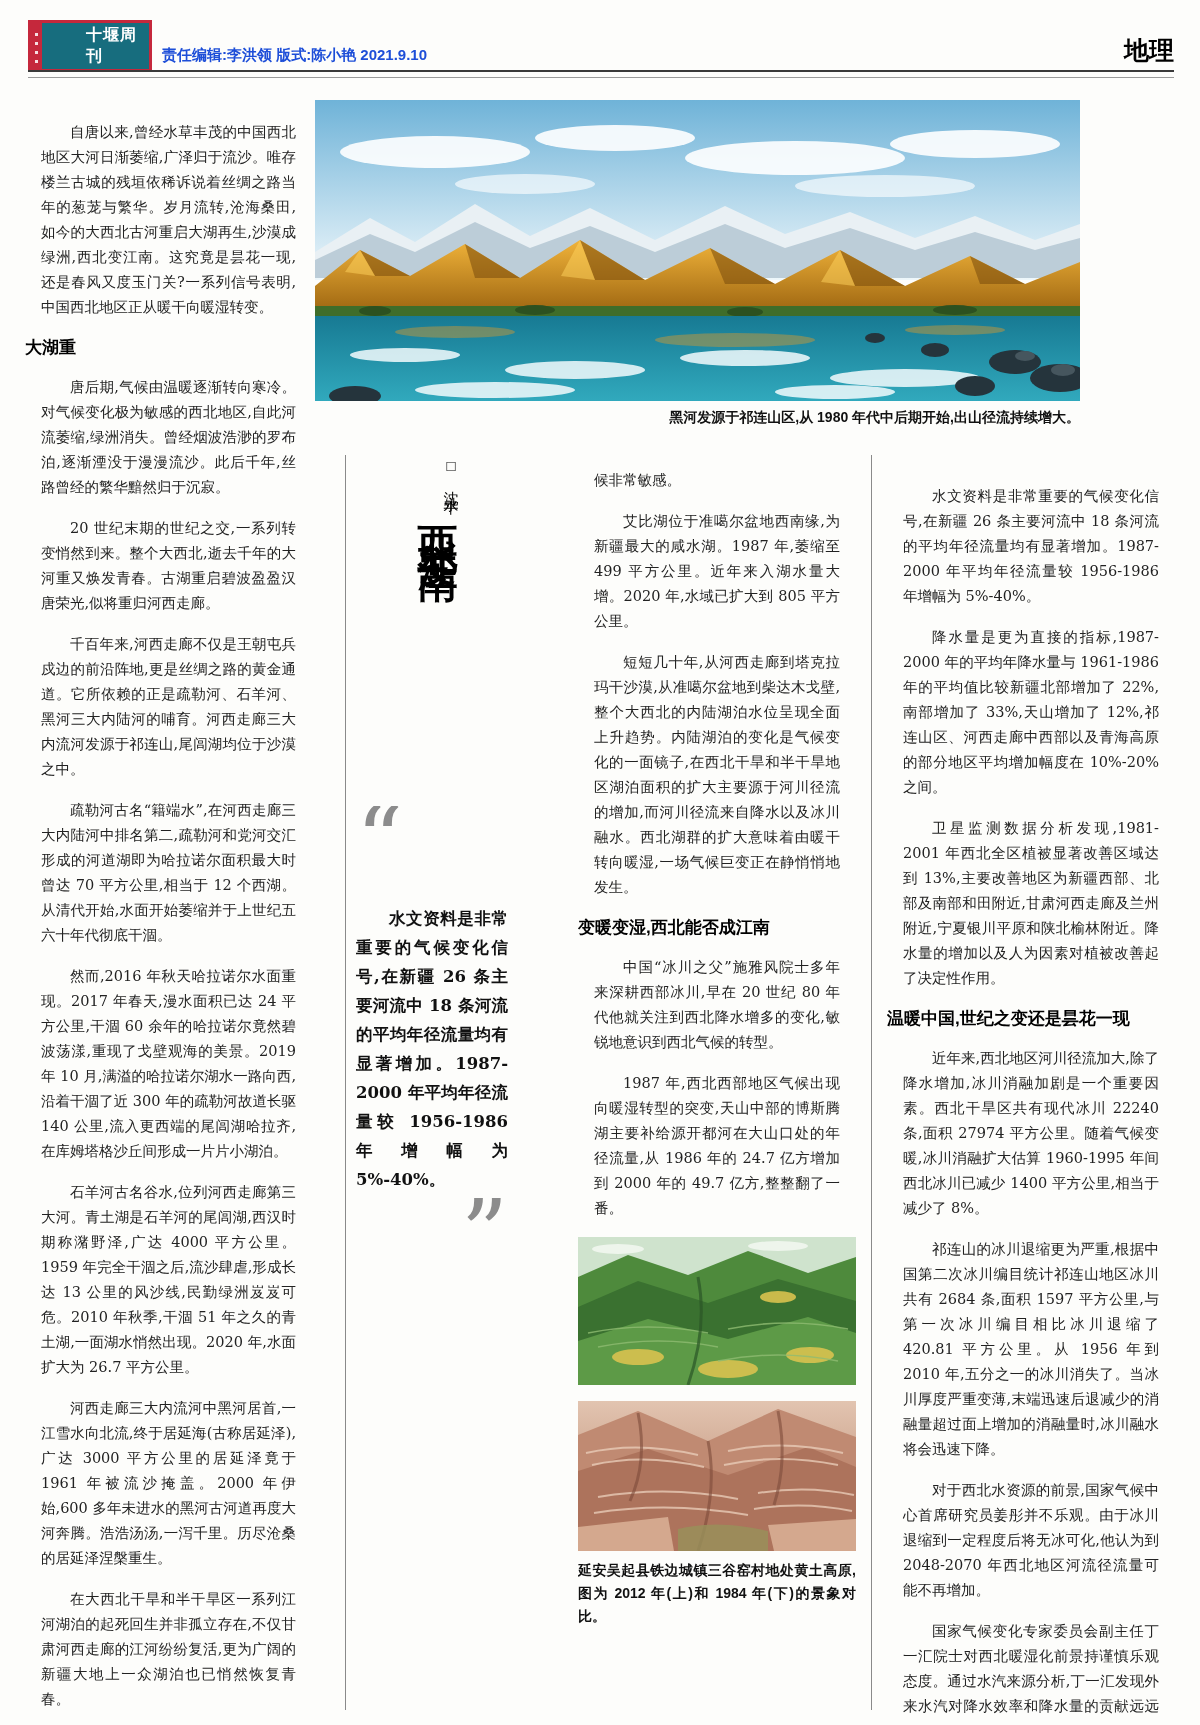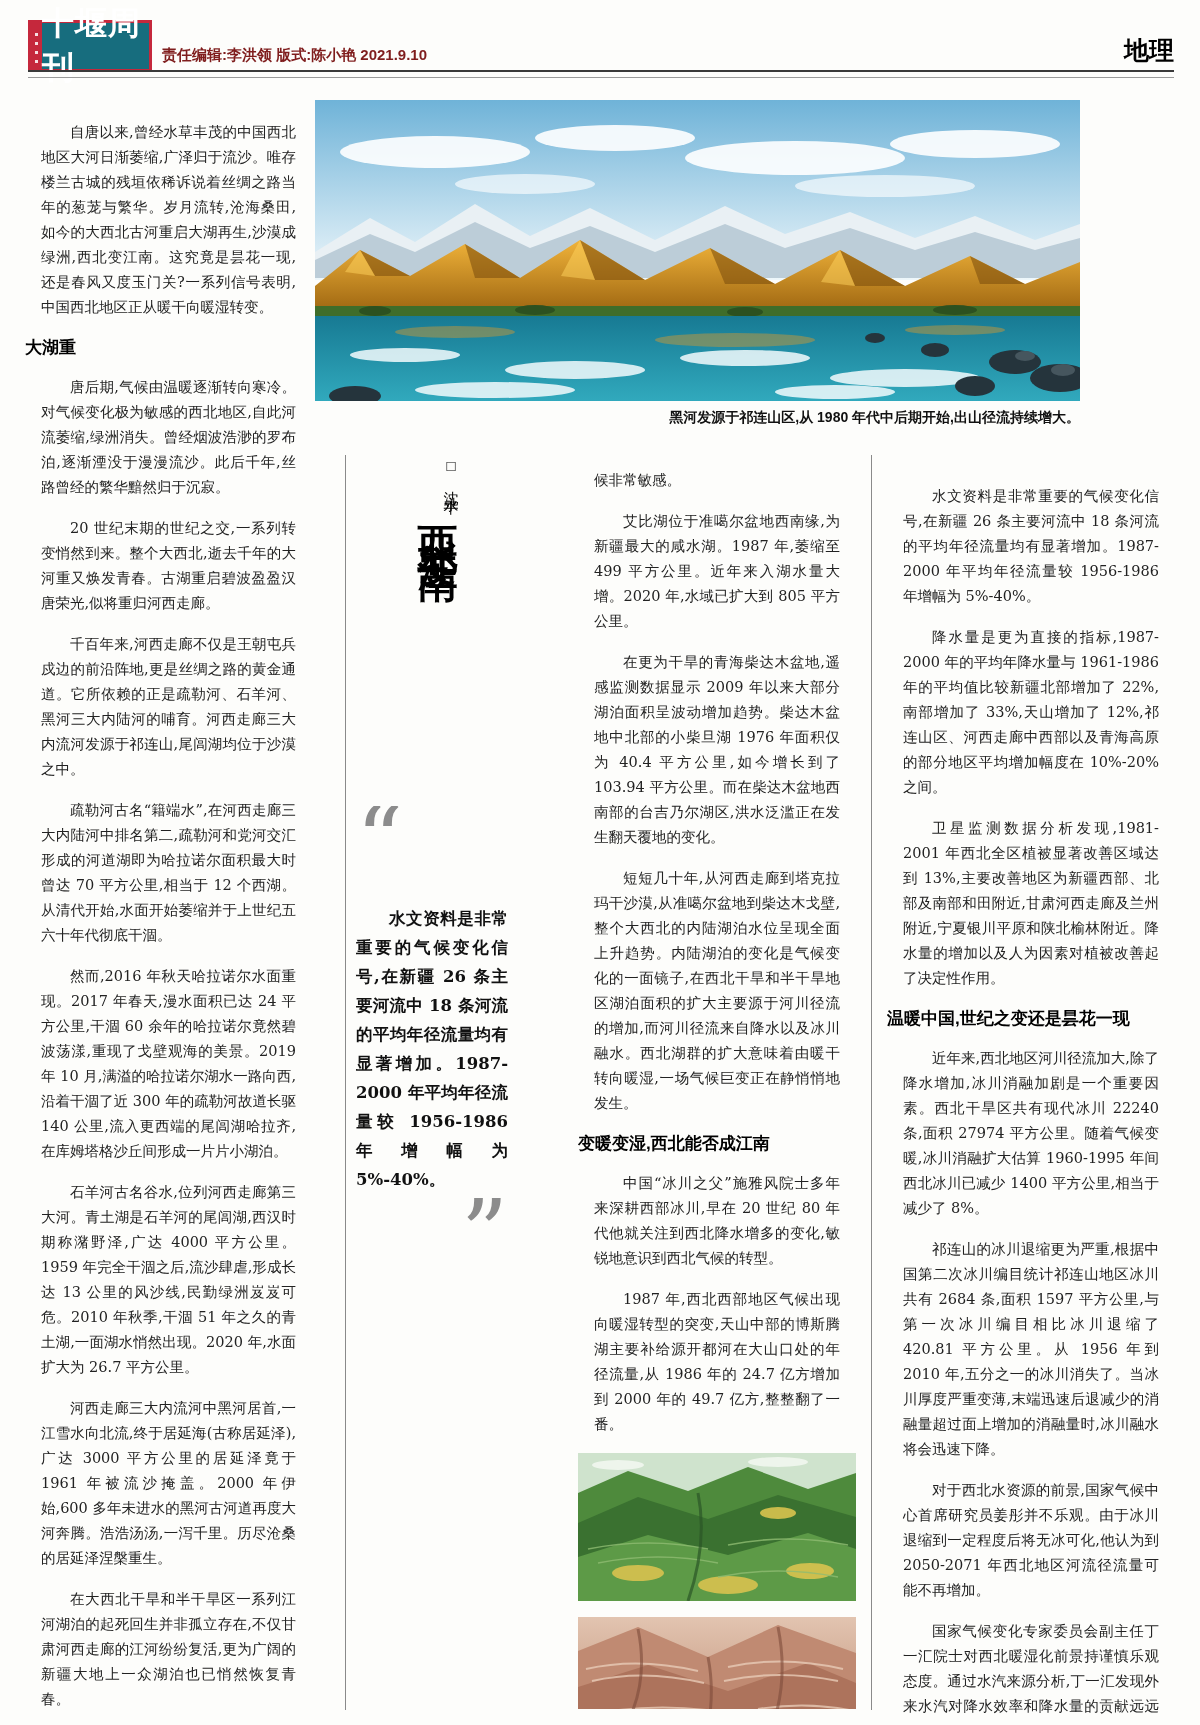--- a/index.html
+++ b/index.html
@@ -18,26 +18,27 @@
     display:flex;
   }
   .masthead-strip{
     width:11px;background:var(--masthead-red,#c5283c);
     background-image:repeating-linear-gradient(to bottom,
       transparent 0 6px, rgba(255,255,255,.85) 6px 9px);
     background-size:3px 100%;background-repeat:no-repeat;background-position:4px 4px;
   }
   .masthead-title{
     flex:1;display:flex;align-items:center;justify-content:center;
-    color:#fff;font-weight:bold;font-size:32px;letter-spacing:1px;
+    color:#fff;font-weight:bold;font-size:16px;letter-spacing:1px;
     font-family:"Liberation Serif", serif;
+    margin-left:44px;
   }
   .editor-line{
     position:absolute;left:162px;top:46px;font-size:15px;font-weight:bold;
-    font-family:"Liberation Sans", sans-serif;color:#7f1d1d;
+    font-family:"Liberation Sans", sans-serif;color:#1d4ed8;
   }
   .section-label{
     position:absolute;right:26px;top:34px;font-size:25px;font-weight:bold;
     font-family:"Liberation Sans", sans-serif;color:#000;
   }
   .header-rule{
     position:absolute;left:28px;right:26px;top:70px;height:5px;
     border-top:2px solid #3a3a3a;border-bottom:1px solid #9a9a9a;
   }
 
@@ -221,21 +222,20 @@
   <aside class="quote-block">
     <div class="quote-open">“</div>
     <p class="quote-text">水文资料是非常重要的气候变化信号,在新疆 26 条主要河流中 18 条河流的平均年径流量均有显著增加。1987-2000 年平均年径流量较 1956-1986 年增幅为 5%-40%。</p>
     <div class="quote-close">”</div>
   </aside>
 
   <section class="col col2">
     <div>
         <p>候非常敏感。</p>
         <p>艾比湖位于准噶尔盆地西南缘,为新疆最大的咸水湖。1987 年,萎缩至 499 平方公里。近年来入湖水量大增。2020 年,水域已扩大到 805 平方公里。</p>
-        <p>在更为干旱的青海柴达木盆地,遥感监测数据显示 2009 年以来大部分湖泊面积呈波动增加趋势。柴达木盆地中北部的小柴旦湖 1976 年面积仅为 40.4 平方公里,如今增长到了 103.94 平方公里。而在柴达木盆地西南部的台吉乃尔湖区,洪水泛滥正在发生翻天覆地的变化。</p>
         <p>短短几十年,从河西走廊到塔克拉玛干沙漠,从准噶尔盆地到柴达木戈壁,整个大西北的内陆湖泊水位呈现全面上升趋势。内陆湖泊的变化是气候变化的一面镜子,在西北干旱和半干旱地区湖泊面积的扩大主要源于河川径流的增加,而河川径流来自降水以及冰川融水。西北湖群的扩大意味着由暖干转向暖湿,一场气候巨变正在静悄悄地发生。</p>
       </div>
     <h3 class="col-heading">变暖变湿,西北能否成江南</h3>
     <div>
         <p>中国“冰川之父”施雅风院士多年来深耕西部冰川,早在 20 世纪 80 年代他就关注到西北降水增多的变化,敏锐地意识到西北气候的转型。</p>
         <p>1987 年,西北西部地区气候出现向暖湿转型的突变,天山中部的博斯腾湖主要补给源开都河在大山口处的年径流量,从 1986 年的 24.7 亿方增加到 2000 年的 49.7 亿方,整整翻了一番。</p>
       </div>
 
     <figure class="inline-figure">
       <svg viewBox="0 0 278 148" width="278" height="148" preserveAspectRatio="none">
@@ -301,19 +301,19 @@
   <section class="col col3">
     <div>
         <p>水文资料是非常重要的气候变化信号,在新疆 26 条主要河流中 18 条河流的平均年径流量均有显著增加。1987-2000 年平均年径流量较 1956-1986 年增幅为 5%-40%。</p>
         <p>降水量是更为直接的指标,1987-2000 年的平均年降水量与 1961-1986 年的平均值比较新疆北部增加了 22%,南部增加了 33%,天山增加了 12%,祁连山区、河西走廊中西部以及青海高原的部分地区平均增加幅度在 10%-20%之间。</p>
         <p>卫星监测数据分析发现,1981-2001 年西北全区植被显著改善区域达到 13%,主要改善地区为新疆西部、北部及南部和田附近,甘肃河西走廊及兰州附近,宁夏银川平原和陕北榆林附近。降水量的增加以及人为因素对植被改善起了决定性作用。</p>
       </div>
     <h3 class="col-heading">温暖中国,世纪之变还是昙花一现</h3>
     <div>
         <p>近年来,西北地区河川径流加大,除了降水增加,冰川消融加剧是一个重要因素。西北干旱区共有现代冰川 22240 条,面积 27974 平方公里。随着气候变暖,冰川消融扩大估算 1960-1995 年间西北冰川已减少 1400 平方公里,相当于减少了 8%。</p>
         <p>祁连山的冰川退缩更为严重,根据中国第二次冰川编目统计祁连山地区冰川共有 2684 条,面积 1597 平方公里,与第一次冰川编目相比冰川退缩了 420.81 平方公里。从 1956 年到 2010 年,五分之一的冰川消失了。当冰川厚度严重变薄,末端迅速后退减少的消融量超过面上增加的消融量时,冰川融水将会迅速下降。</p>
-        <p>对于西北水资源的前景,国家气候中心首席研究员姜彤并不乐观。由于冰川退缩到一定程度后将无冰可化,他认为到 2050-2071 年西北地区河流径流量可能不再增加。</p>
+        <p>对于西北水资源的前景,国家气候中心首席研究员姜彤并不乐观。由于冰川退缩到一定程度后将无冰可化,他认为到 2048-2070 年西北地区河流径流量可能不再增加。</p>
         <p>国家气候变化专家委员会副主任丁一汇院士对西北暖湿化前景持谨慎乐观态度。通过水汽来源分析,丁一汇发现外来水汽对降水效率和降水量的贡献远远大于本地水汽的贡献,因而外来水汽的增加是西北变湿的主要原因。即使将来冰川融水减少,只要外来水汽不减少,西北的河川径流到 21 世纪中叶仍有可能增加。</p>
         <p>对于西北降水的贡献率,西北地区之外的水汽供应者约为区域内循环的 20 倍。</p>
       </div>
   </section>
 
 </div>
 
 </body></html>

